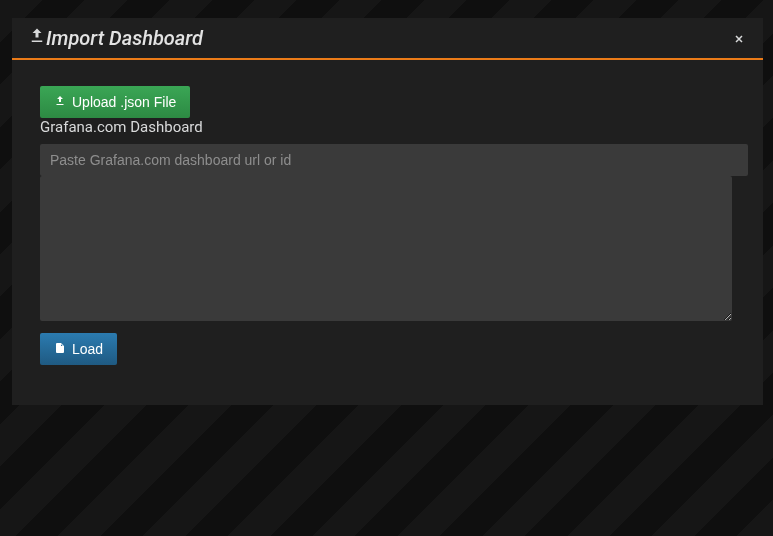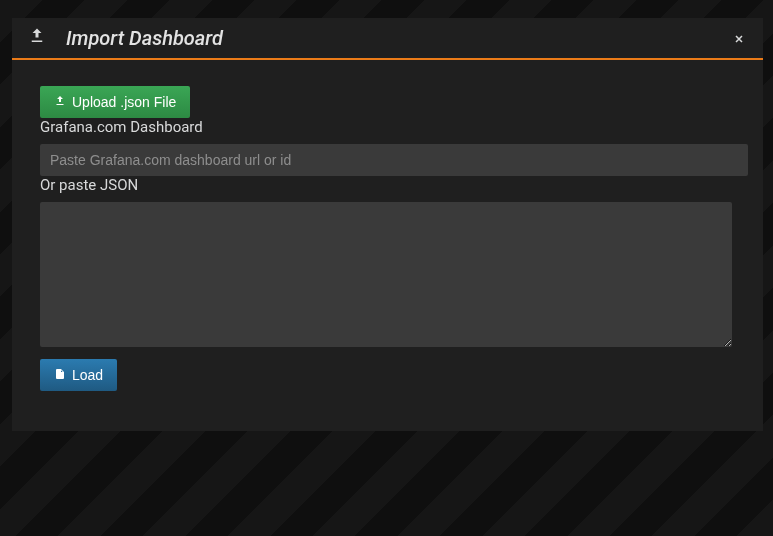--- a/index.html
+++ b/index.html
@@ -37,21 +37,21 @@
       align-items: center;
       padding: 8px 16px;
       border-bottom: 2px solid #eb7b18;
       position: relative;
     }
     .dialog-header .title {
       font-size: 20px;
       font-style: italic;
       font-weight: 500;
       color: #e3e3e3;
-      margin-left: 20px;
+      margin-left: 0;
     }
     .upload-icon-svg {
       width: 18px;
       height: 18px;
       fill: #d8d9da;
     }
     .close-btn {
       position: absolute;
       right: 14px;
       top: 10px;
@@ -142,21 +142,20 @@
         <svg viewBox="0 0 24 24">
             <path d="M5 20h14v-2H5v2zM12 2L6 8h4v6h4V8h4l-6-6z"></path>
           </svg>
       </span>
       <span>Upload .json File</span>
     </button>
 
     <div class="field-label">Grafana.com Dashboard</div>
     <input type="text" class="text-input" placeholder="Paste Grafana.com dashboard url or id" style="">
 
-    <div class="field-label">Or paste JSON</div>
     <textarea class="textarea" style=""></textarea>
 
     <div class="load-row">
       <button class="btn btn-blue">
         <span>
           <svg viewBox="0 0 24 24">
               <path d="M14 2H6a2 2 0 0 0-2 2v16a2 2 0 0 0 2 2h12a2 2 0 0 0 2-2V8l-6-6zm0 2.5L17.5 8H14V4.5z"></path>
             </svg>
         </span>
         <span>Load</span>

